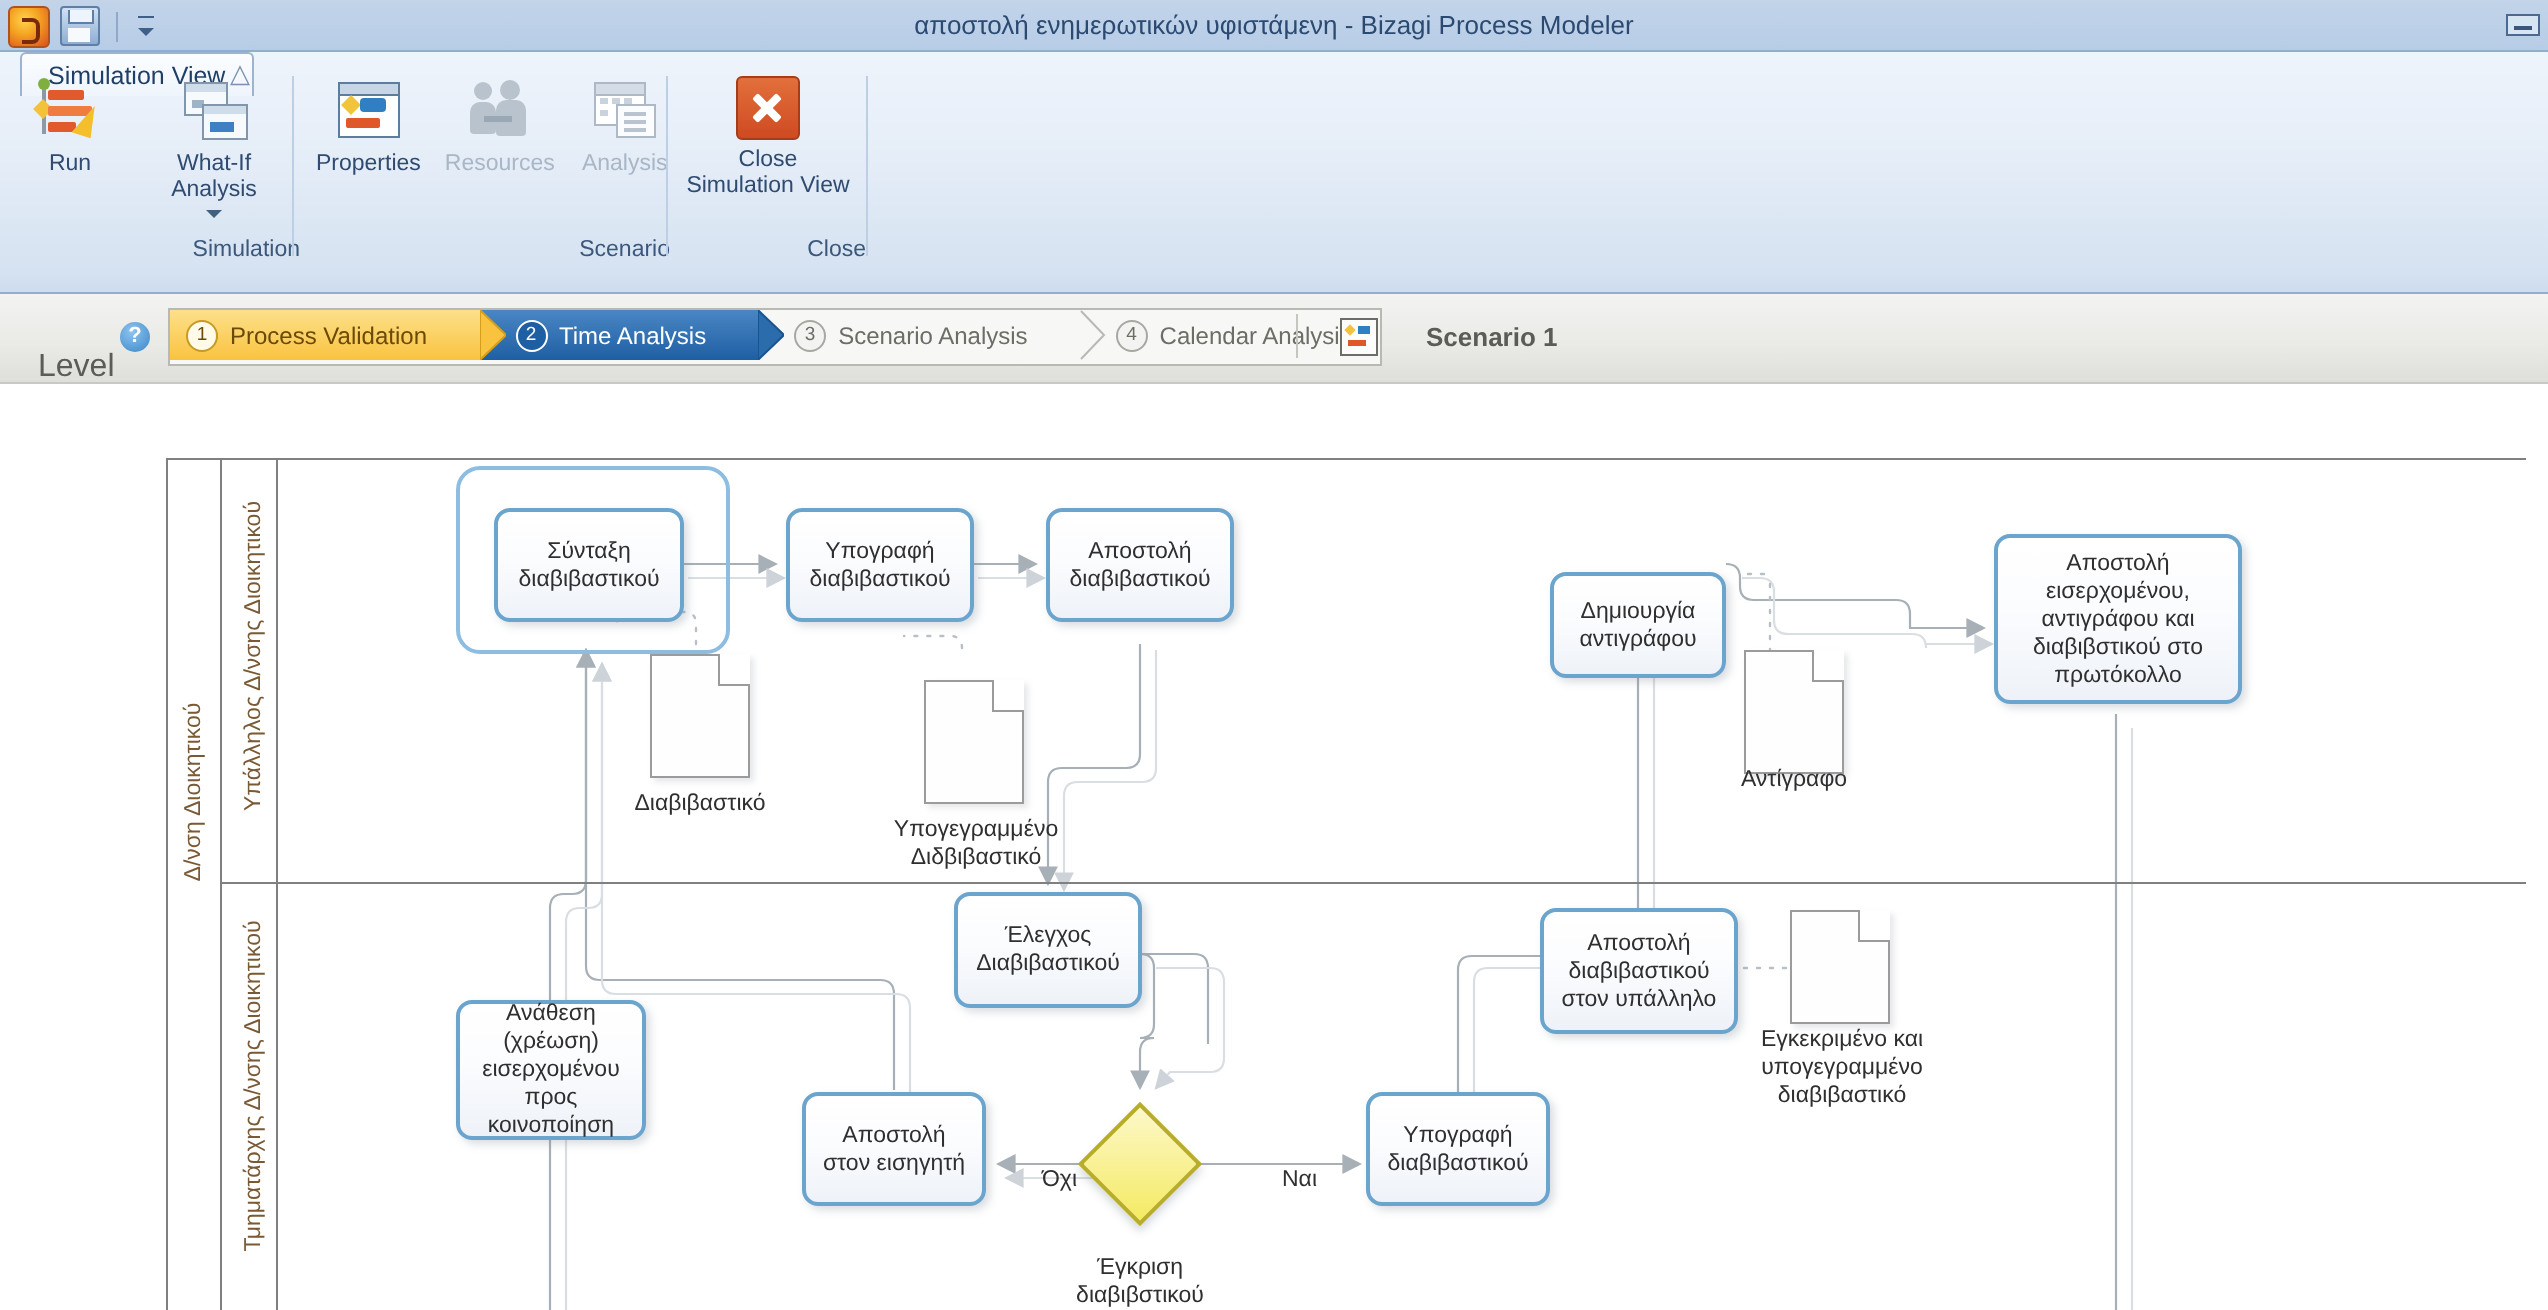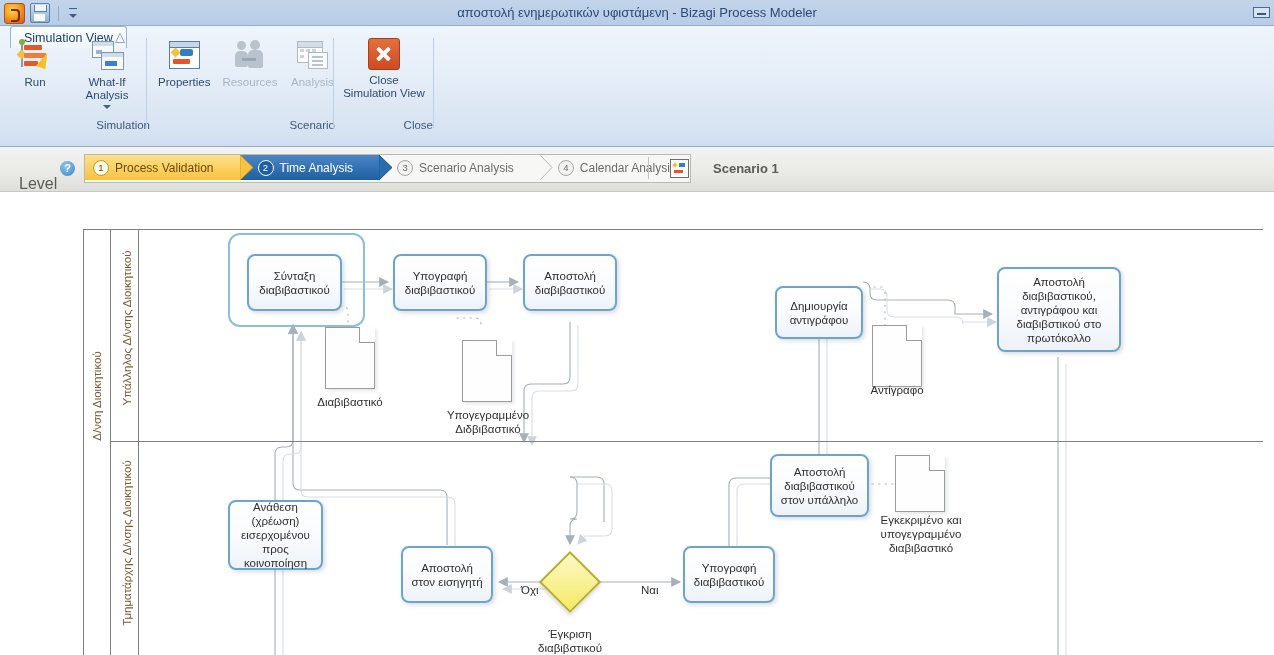--- a/index.html
+++ b/index.html
@@ -462,36 +462,39 @@
       <span><span>Αποστολή</span><br><span>διαβιβαστικού</span></span>
     </div>
 
     <div class="task" style="left:775px;top:62px;width:88px;height:53px;margin-top:32px;">
       <span><span>Δημιουργία</span><br><span>αντιγράφου</span></span>
     </div>
 
     <div class="task" style="left:997px;top:75px;width:124px;height:85px;">
       <span>
         <span>Αποστολή</span><br>
-        <span>διαβιβαστικού,</span><br>
+        <span>εισερχομένου,</span><br>
         <span>αντιγράφου και</span><br>
         <span>διαβιβστικού στο</span><br>
         <span>πρωτόκολλο</span>
       </span>
     </div>
 
     <div class="task" style="left:228px;top:308px;width:95px;height:70px;">
       <span>
         <span>Ανάθεση</span><br>
         <span>(χρέωση)</span><br>
         <span>εισερχομένου</span><br>
         <span>προς κοινοποίηση</span>
       </span>
     </div>
 
+    <div class="task" style="left:477px;top:254px;width:94px;height:58px;">
+      <span><span>Έλεγχος</span><br><span>Διαβιβαστικού</span></span>
+    </div>
 
     <div class="task" style="left:770px;top:262px;width:99px;height:63px;">
       <span>
         <span>Αποστολή</span><br>
         <span>διαβιβαστικού</span><br>
         <span>στον υπάλληλο</span>
       </span>
     </div>
 
     <div class="task" style="left:401px;top:354px;width:92px;height:57px;">

